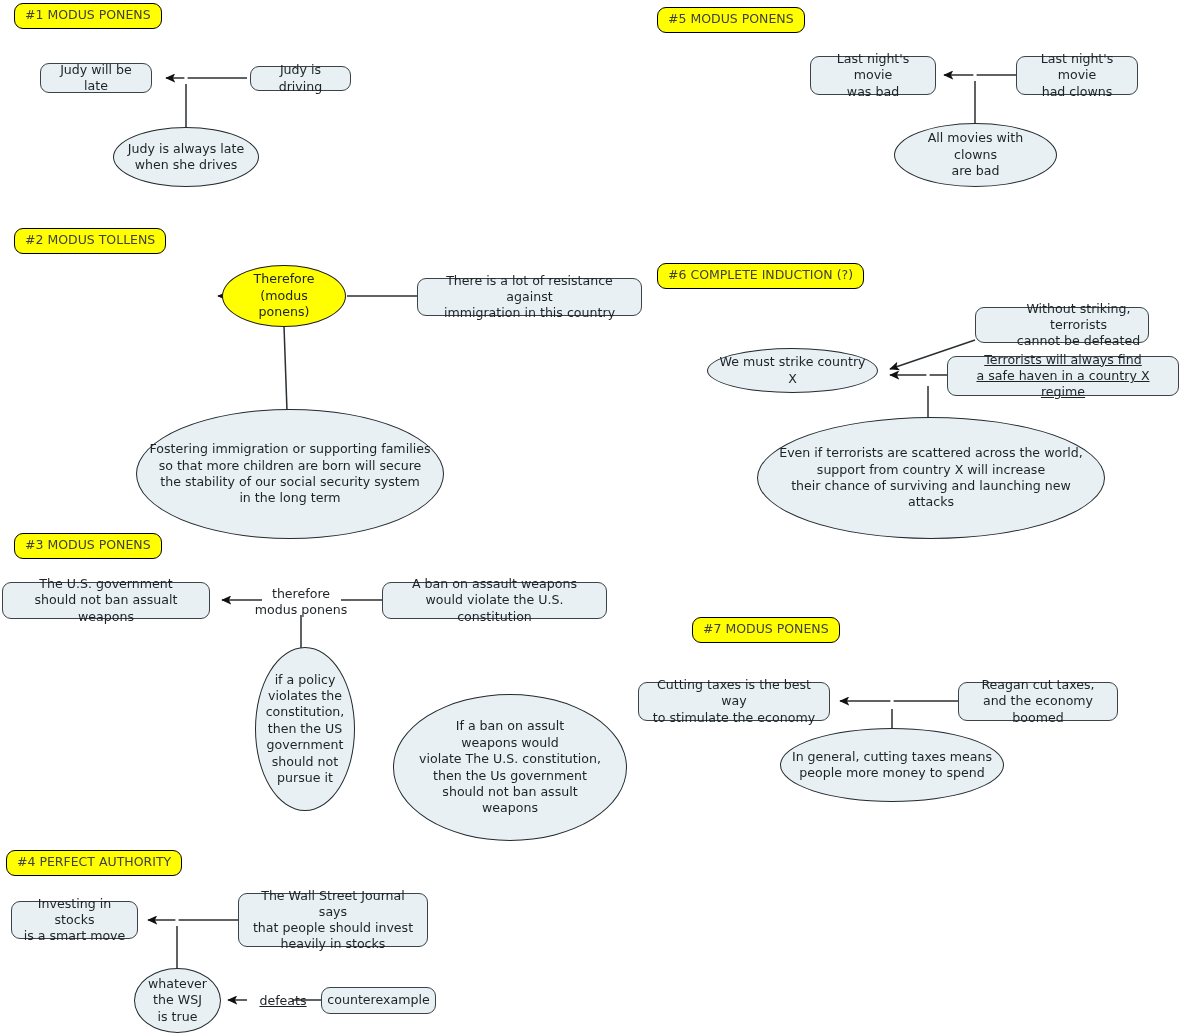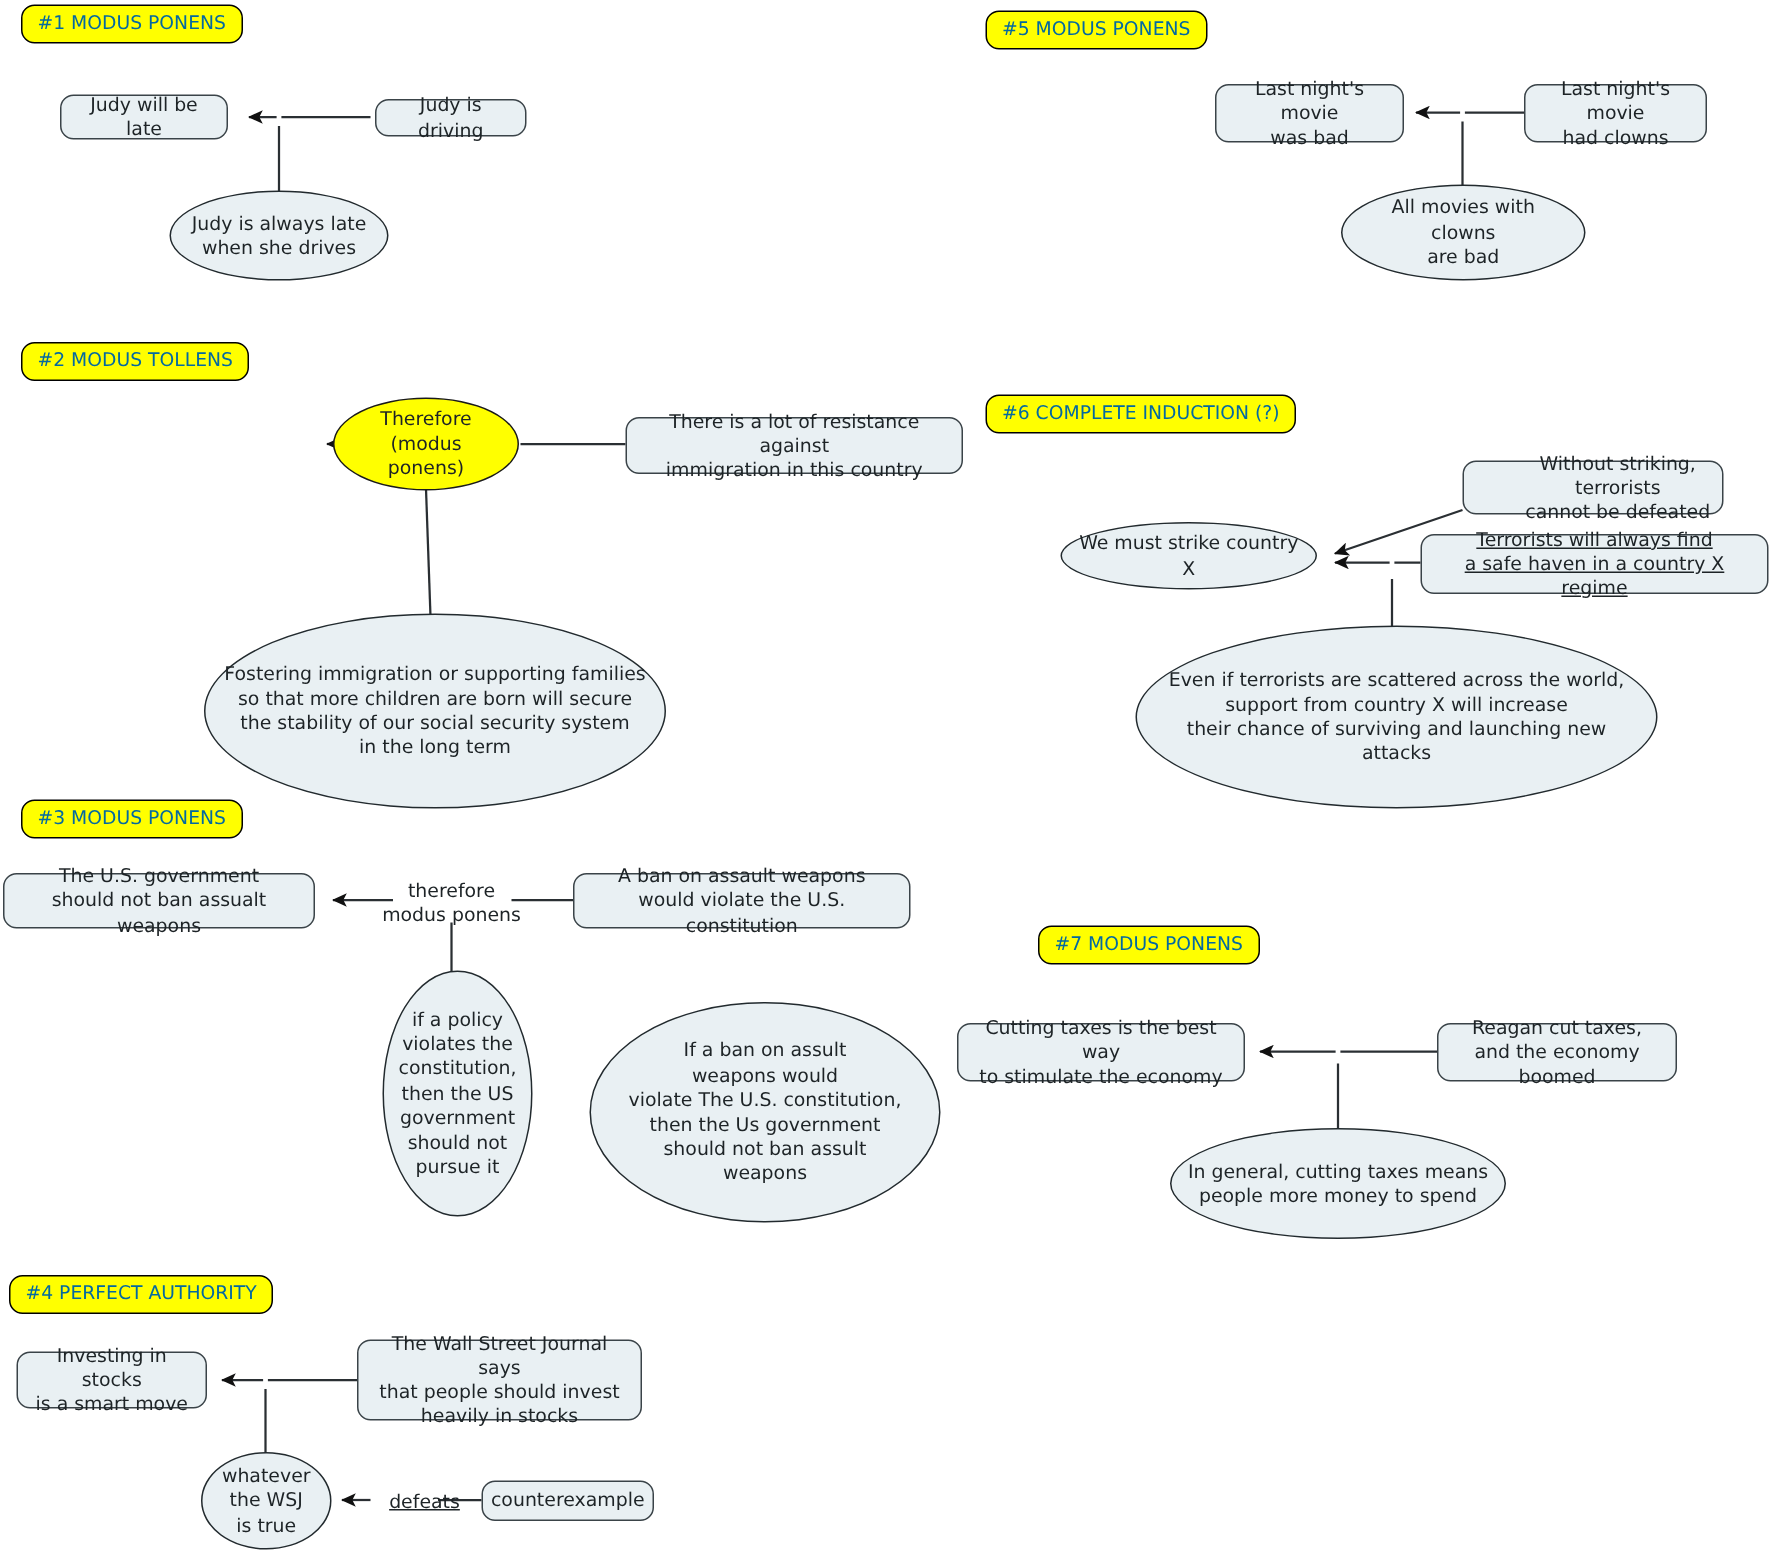--- a/index.html
+++ b/index.html
@@ -29,21 +29,21 @@
   }
 
   
   .tag {
     position: absolute;
     background: #ffff00;
     border: 1.4px solid #000000;
     border-radius: 9px;
     font-size: 12.5px;
     line-height: 1;
-    color: #0369a1;
+    color: #404040;
     padding: 5px 10px 6px 10px;
     white-space: nowrap;
     box-sizing: border-box;
   }
 
   
   .box {
     position: absolute;
     background: #e9f0f3;
     border: 1.3px solid #3a4348;
@@ -196,21 +196,21 @@
   <div class="ellipse" style="left:255px; top:647px; width:100px; height:164px; padding:4px 6px;">
     <span class="txt">if a policy
 violates the
 constitution,
 then the US
 government
 should not
 pursue it</span>
   </div>
 
-  <div class="ellipse" style="left:393px; top:668px; width:234px; height:147px;">
+  <div class="ellipse" style="left:393px; top:694px; width:234px; height:147px;">
     <span class="txt">If a  ban on assult
 weapons would
 violate The U.S. constitution,
 then the Us government
 should not ban assult
 weapons</span>
   </div>
 
   <div class="tag" style="left:6px; top:850px;">#4 PERFECT AUTHORITY</div>
 
@@ -281,18 +281,18 @@
   <div class="box" style="left:638px; top:682px; width:192px; height:39px;">
     <span class="txt">Cutting taxes is the best way
 to stimulate the economy</span>
   </div>
 
   <div class="box" style="left:958px; top:682px; width:160px; height:39px;">
     <span class="txt">Reagan cut taxes,
 and the economy boomed</span>
   </div>
 
-  <div class="ellipse" style="left:780px; top:752px; width:224px; height:74px;">
+  <div class="ellipse" style="left:780px; top:728px; width:224px; height:74px;">
     <span class="txt">In general, cutting taxes means
 people more money to spend</span>
   </div>
 
 </div>
 
 </body></html>

